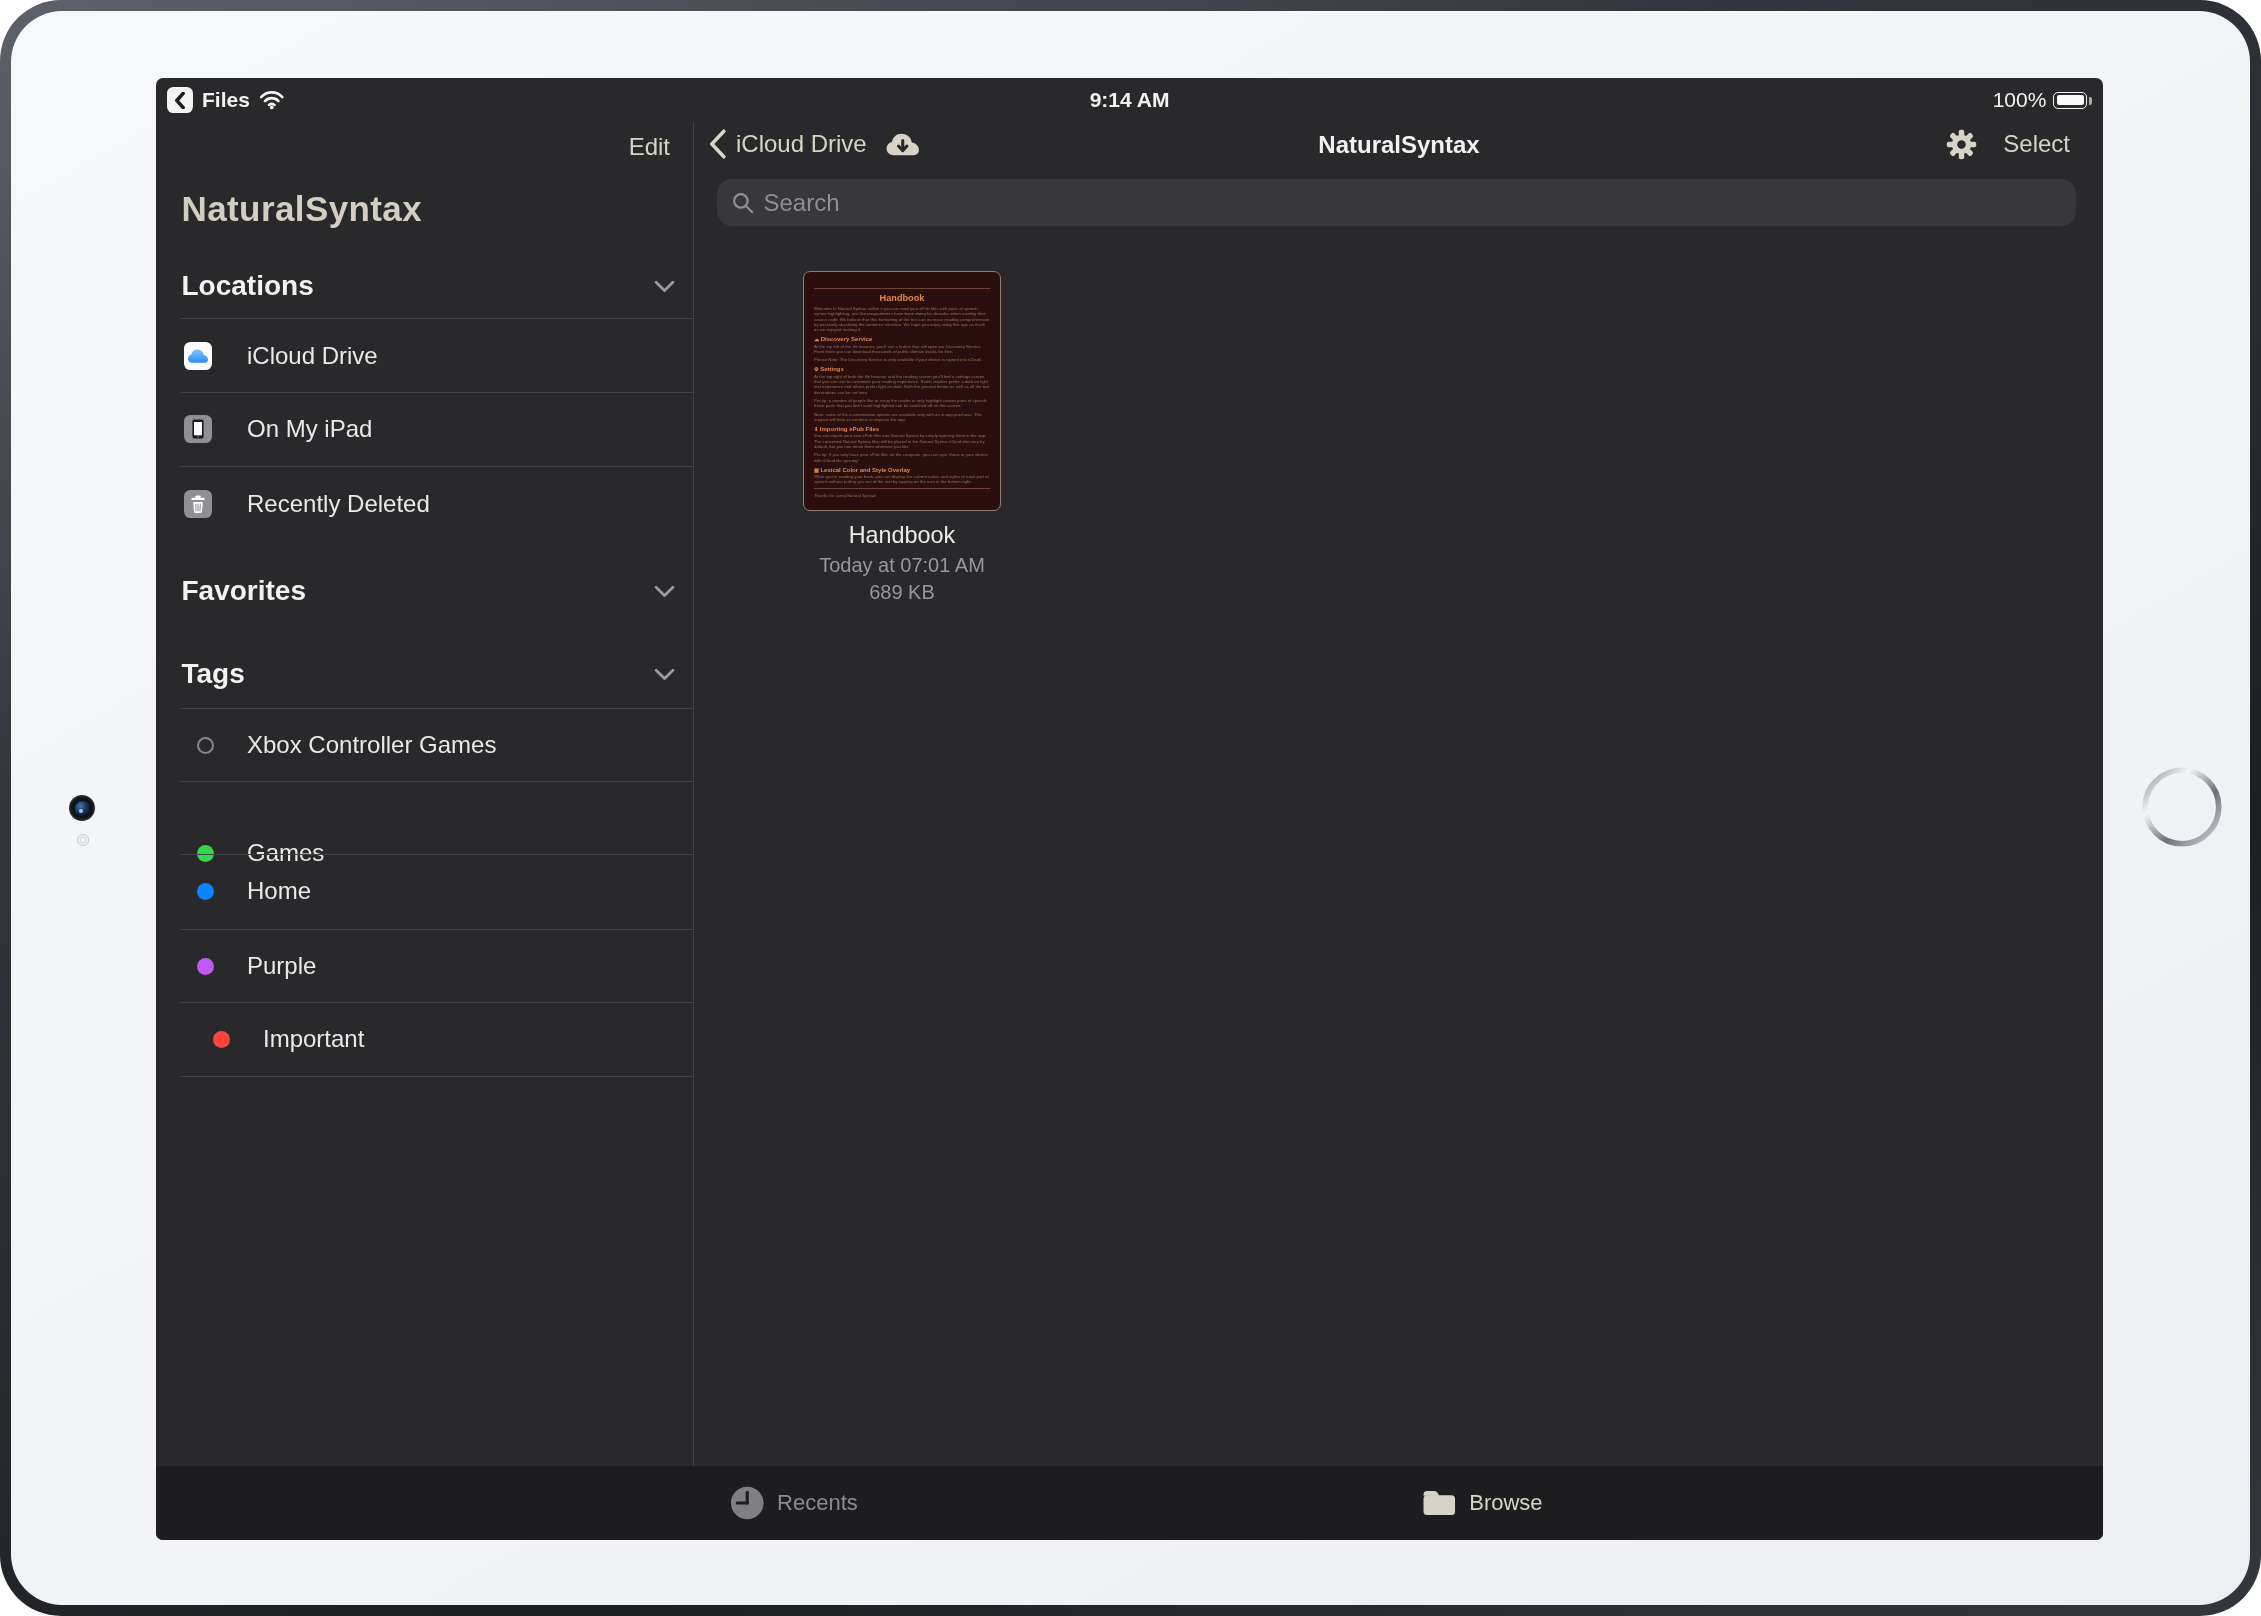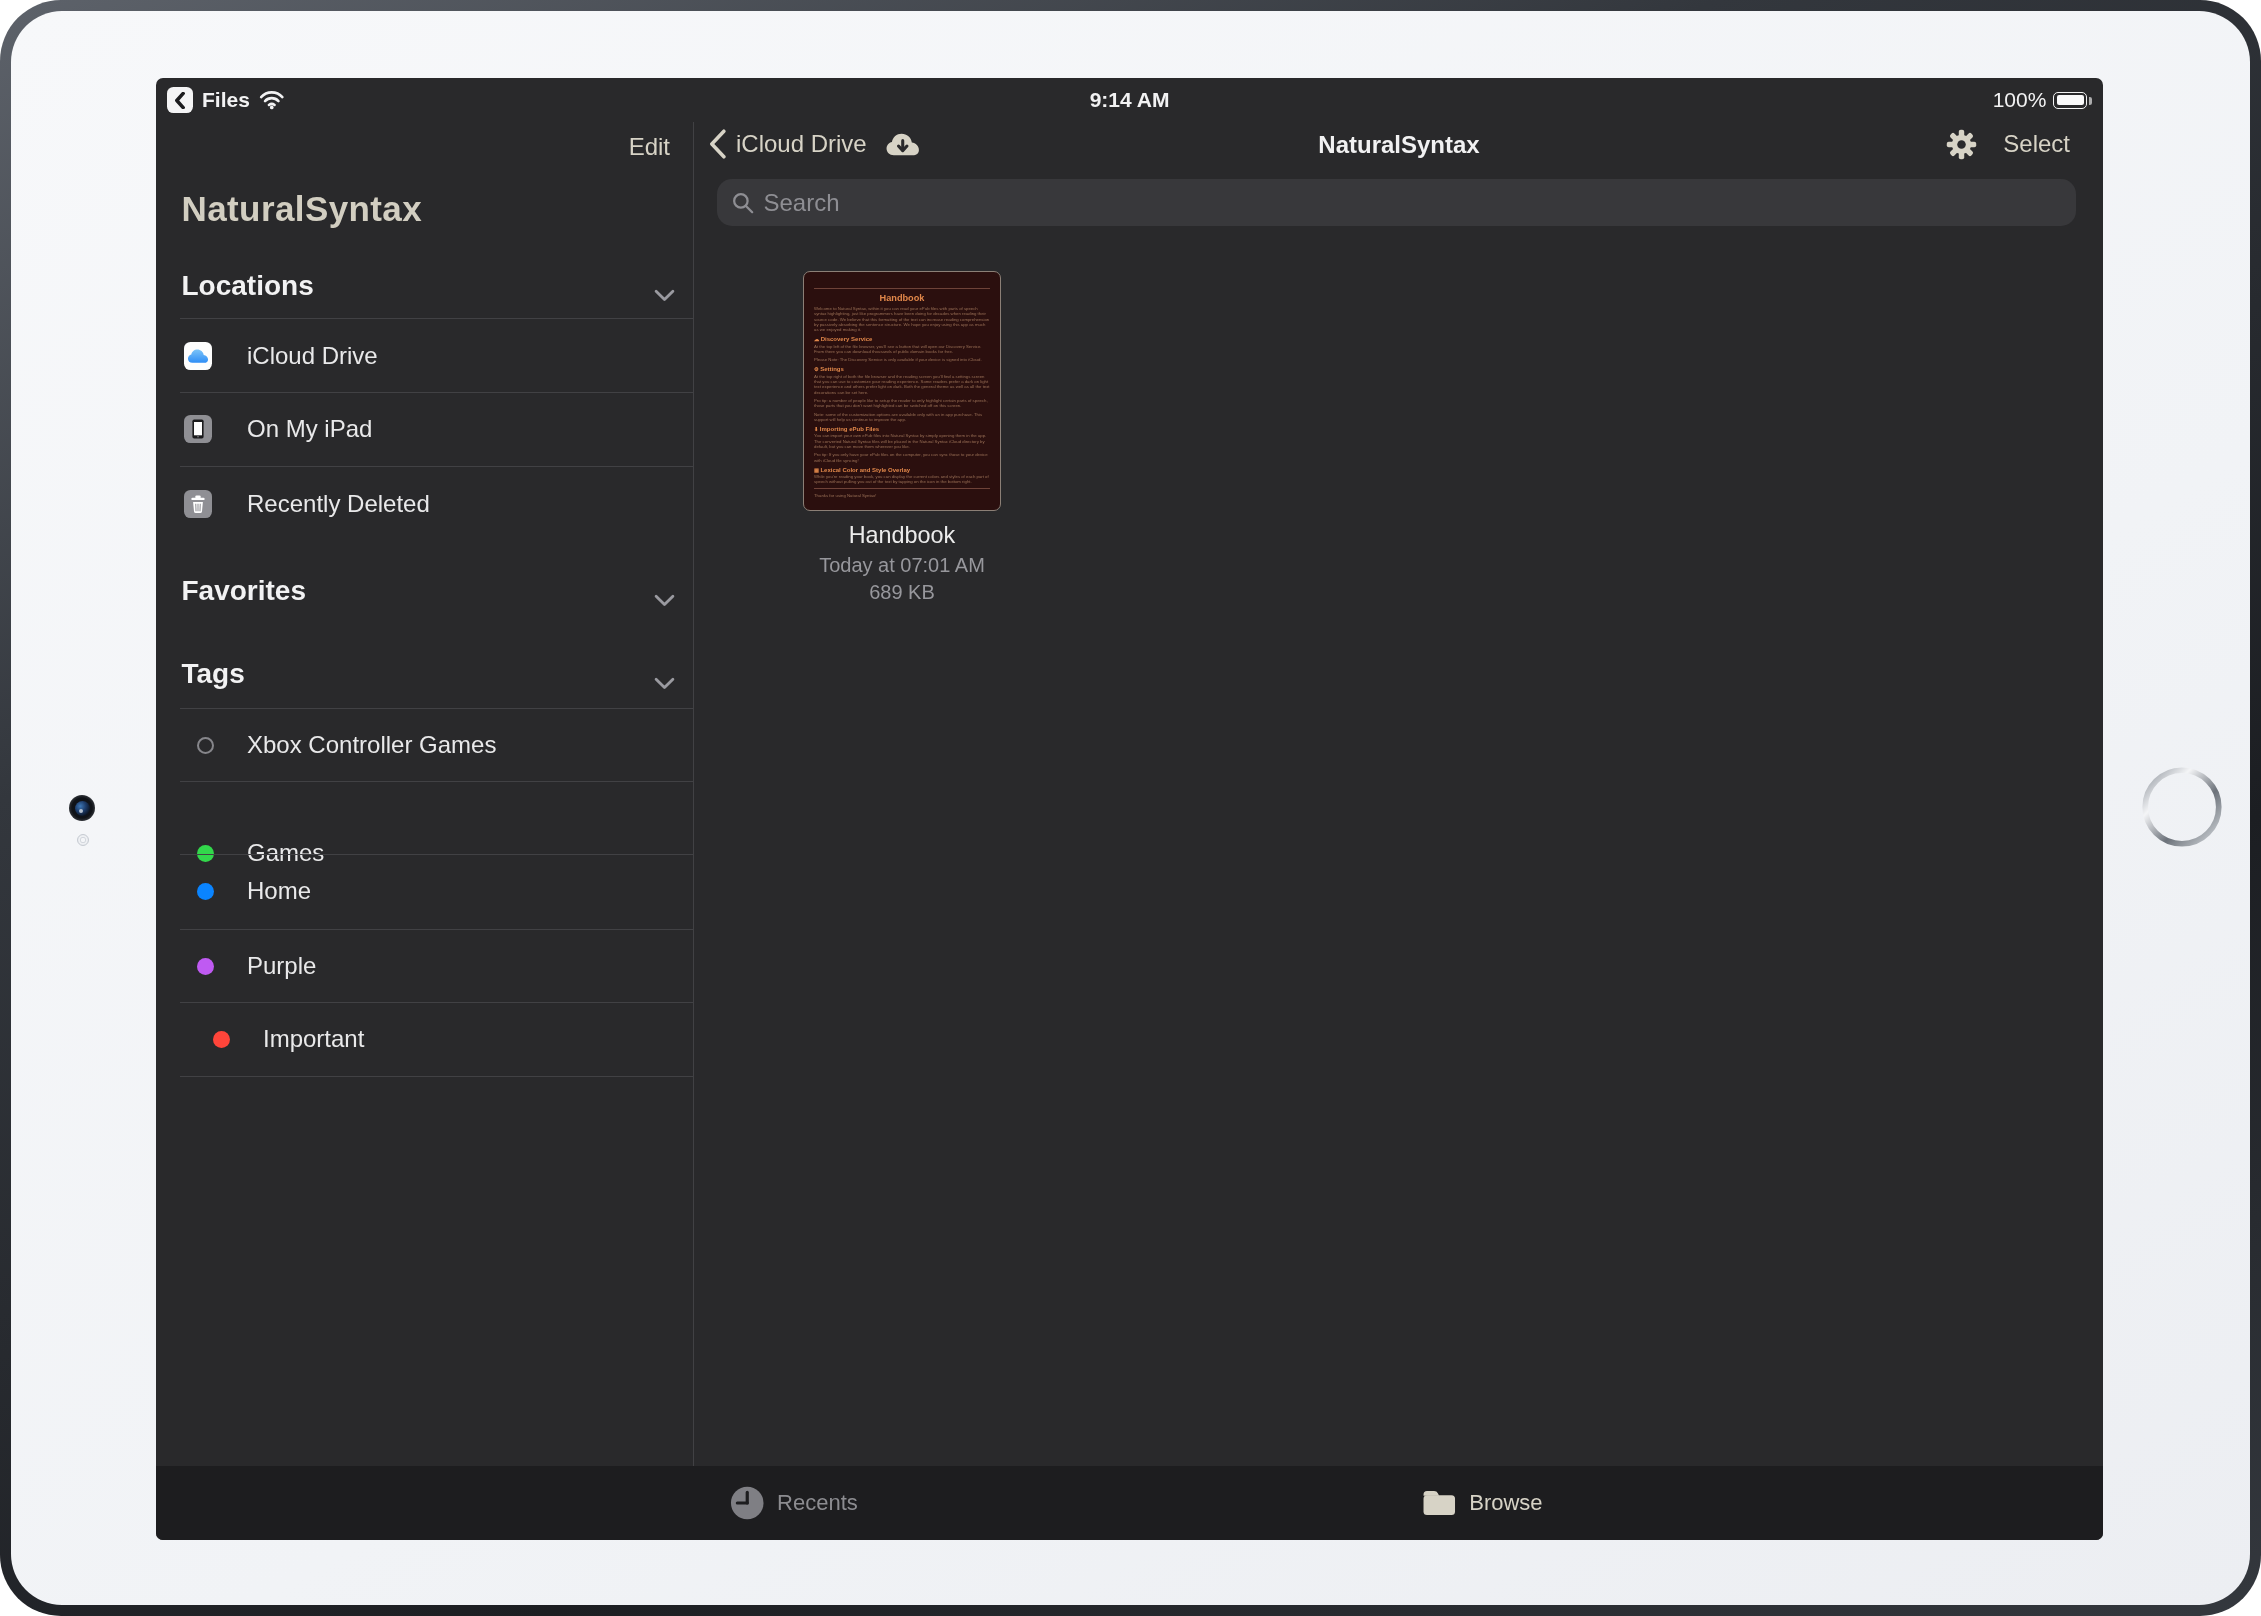--- a/index.html
+++ b/index.html
@@ -34,21 +34,21 @@
   .sb-right { position:absolute; right:15.6px; top:0; height:44px; display:flex; align-items:center; gap:7px; }
   .sb-batt-text { font-size:21px; color:#f2f2f3; }
   .batt { position:relative; width:34px; height:17px; border:1.4px solid #f2f2f3; border-radius:5px; }
   .batt .fill { position:absolute; inset:2.1px; background:#f9f9fa; border-radius:2.1px; }
   .batt .nub { position:absolute; right:-5.7px; top:4.3px; width:3.5px; height:8.5px; background:rgba(242,242,243,.65); border-radius:0 2.1px 2.1px 0; }
 
   
   .sidebar { position:absolute; left:0; top:44px; width:537px; height:1344px; }
   .edit-btn { position:absolute; top:11.3px; right:23px; font-size:24px; color:#d7d3c6; }
   .side-title { position:absolute; top:67px; left:25.5px; font-size:35px; font-weight:700; color:#d2cec1; letter-spacing:0.4px; }
-  .sec-head { position:absolute; left:25.5px; right:18.4px; display:flex; justify-content:space-between; align-items:flex-end; }
+  .sec-head { position:absolute; left:25.5px; right:18.4px; display:flex; justify-content:space-between; align-items:center; }
   .sec-head .t { font-size:28px; font-weight:700; color:#f2f2f3; }
   .sep { position:absolute; left:24px; right:0; height:1.4px; background:#414144; }
   .row { position:absolute; left:0; right:0; height:74px; display:flex; align-items:center; }
   .row .tile { position:absolute; left:28px; width:28px; height:28px; border-radius:6.4px; display:flex; align-items:center; justify-content:center; }
   .tile.white { background:#fdfdfd; }
   .tile.gray { background:#8f8f94; }
   .row .lbl { position:absolute; left:91px; font-size:24px; color:#e9e9ea; }
   .dot { position:absolute; left:41px; width:17px; height:17px; border-radius:50%; }
   .dot.hollow { background:transparent; border:2.1px solid #86868b; }
   .dot.green  { background:#32d74b; }

